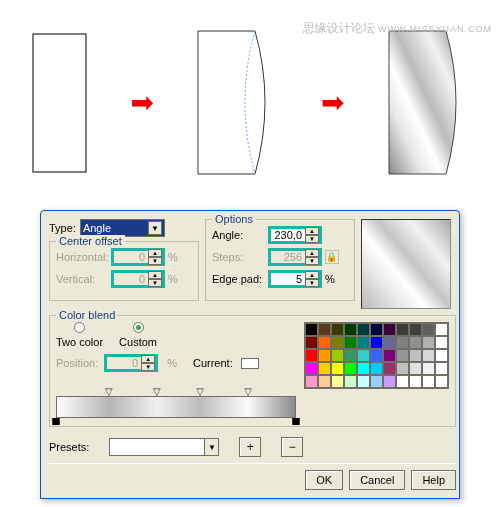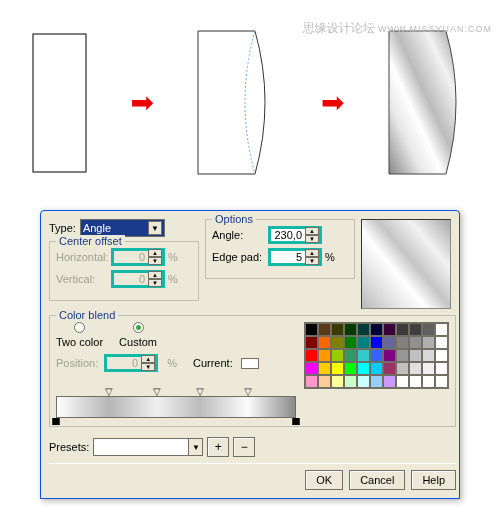--- a/index.html
+++ b/index.html
@@ -38,21 +38,21 @@
   .gradbar-wrap { position: relative; padding-top: 10px; }
   .gradbar { height: 22px; border: 1px solid #716f64; background: linear-gradient(to right, #fff 0%, #b5b5b5 22%, #f0f0f0 42%, #bcbcbc 60%, #fcfcfc 80%, #8a8a8a 100%); }
   .marker { position:absolute; top:0; font-size:10px; color:#333; transform:translateX(-50%); }
   .marker.sq { top:auto; bottom:-7px; width:7px; height:7px; background:#000; border:1px solid #000; transform:translateX(-50%); }
   .palette-wrap { display:flex; flex-direction:column; gap:4px; }
   .palette { display:grid; grid-template-columns: repeat(11, 13px); grid-auto-rows: 13px; border:1px solid #716f64; }
   .palette div { border:1px solid #716f64; }
   .btn { background:#ece9d8; border:1px solid #716f64; height:20px; padding:0 10px; display:inline-flex; align-items:center; justify-content:center; box-shadow: inset 1px 1px 0 #fff; }
   .btn.disabled { color:#a0a090; }
   .bottom { grid-column: 1 / span 3; display:flex; align-items:center; justify-content:space-between; padding-top:4px; }
-  .bottom .left { display:flex; align-items:center; gap:4px; }
+  .bottom .left { display:flex; align-items:center; gap:20px; }
   .presel { width:110px; height:18px; border:1px solid #716f64; background:#fff; display:inline-flex; justify-content:flex-end; }
   .presel .arrowbtn { width:14px; background:#ece9d8; border-left:1px solid #716f64; display:flex; align-items:center; justify-content:center; font-size:8px; }
   .iconbtn { width:22px; height:20px; border:1px solid #716f64; background:#ece9d8; box-shadow: inset 1px 1px 0 #fff; display:inline-flex; align-items:center; justify-content:center; font-size:12px; }
   .footer { grid-column: 1 / span 3; display:flex; justify-content:flex-end; gap:6px; padding-top:6px; border-top:1px solid #fff; }
   .opt-row { display:flex; align-items:center; margin-bottom:4px; }
   .opt-row .label { width:56px; }
   .co-row { display:flex; align-items:center; margin-bottom:4px; }
   .co-row .label { width:55px; }
   .typewrap { display:flex; align-items:center; gap:4px; margin-bottom:4px; }
   .curswatch { width:18px; height:11px; border:1px solid #716f64; background:#fff; display:inline-block; margin-left:2px; }
@@ -136,20 +136,31 @@
         <span class="label">Angle:</span>
         <div class="spin">
             <span class="val">230,0</span>
             <span class="btns">
               <span>▲</span>
               <span>▼</span>
             </span>
           </div>
       </div>
       <div class="opt-row">
+        <span class="label disabled">Steps:</span>
+        <div class="spin disabled-bg">
+            <span class="val disabled">256</span>
+            <span class="btns">
+              <span>▲</span>
+              <span>▼</span>
+            </span>
+          </div>
+        <span class="lock">🔒</span>
+      </div>
+      <div class="opt-row">
         <span class="label">Edge pad:</span>
         <div class="spin">
             <span class="val">5</span>
             <span class="btns">
               <span>▲</span>
               <span>▼</span>
             </span>
           </div>
         <span class="pct">%</span>
       </div>

